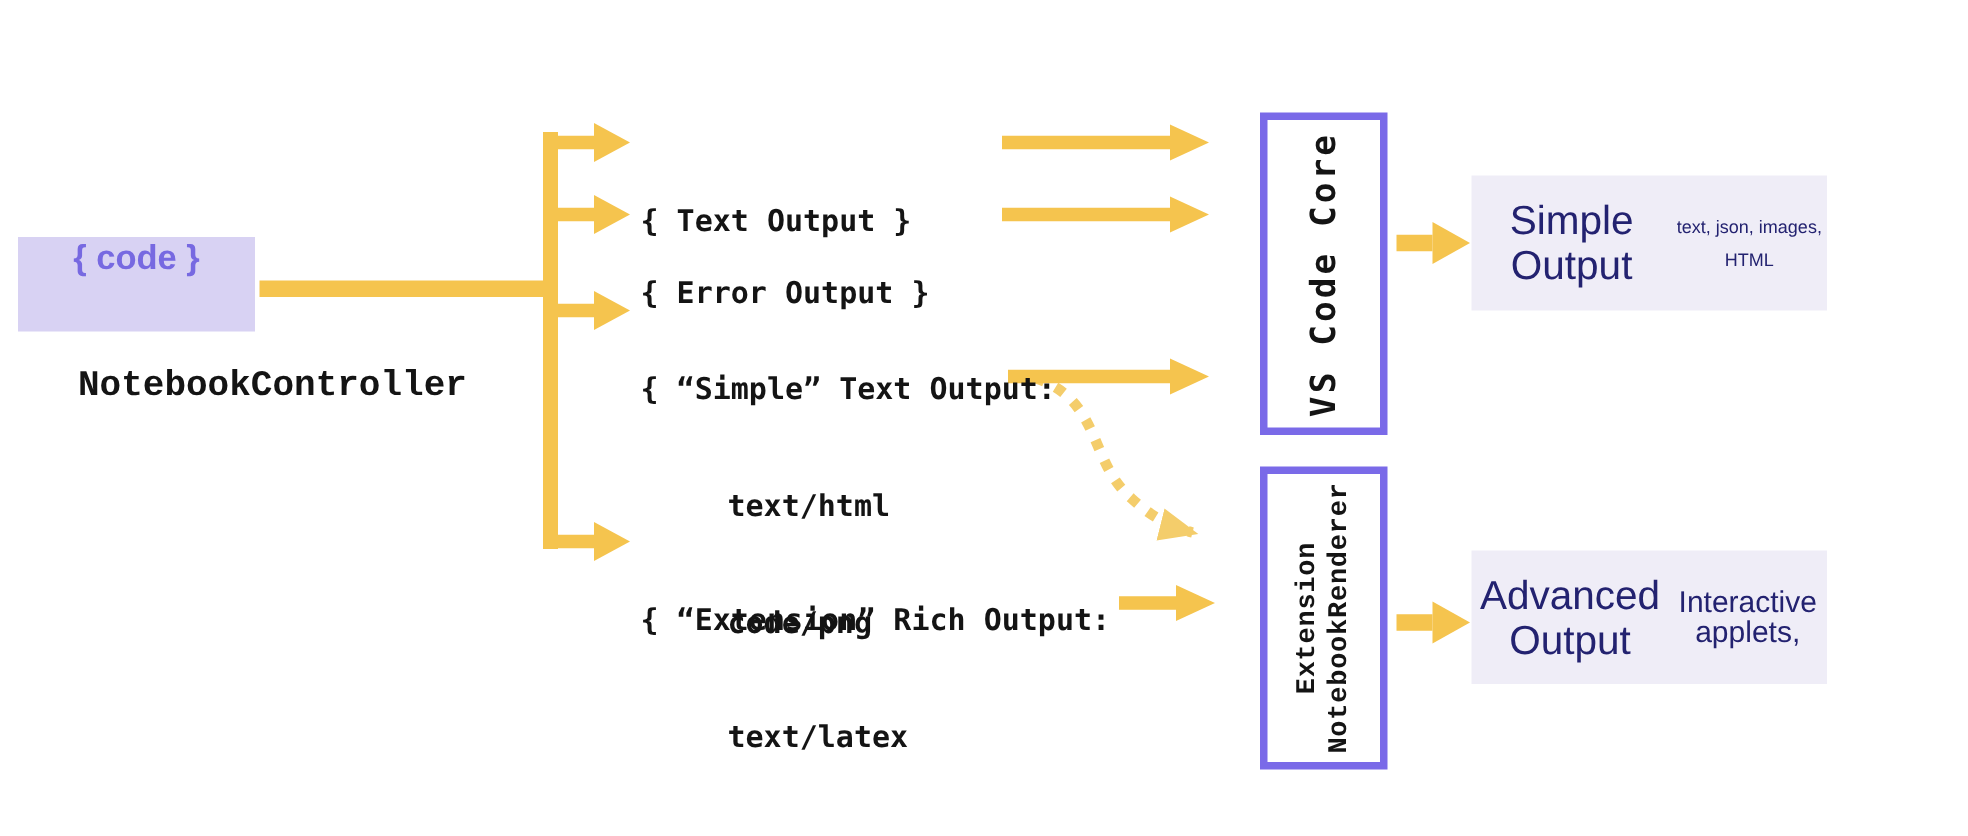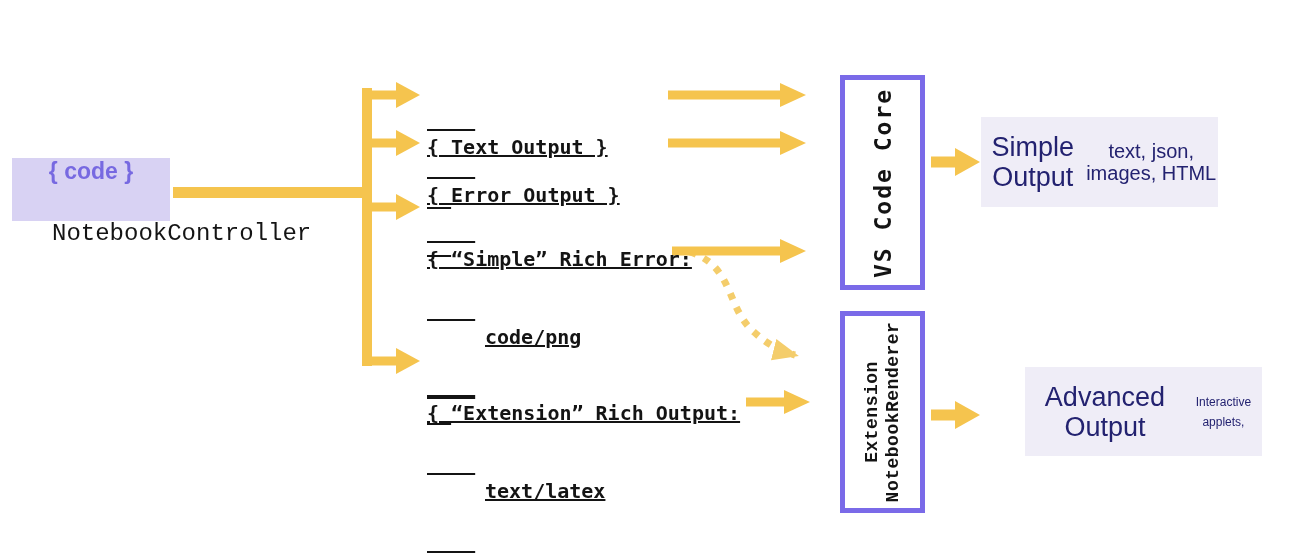--- a/index.html
+++ b/index.html
@@ -33,31 +33,31 @@
   .code-box{
     position:absolute;left:12px;top:158px;width:158px;height:63px;
     background:var(--code-bg,#D8D2F3);
     display:flex;justify-content:center;
   }
   .code-label{
     font-family:"Liberation Sans",sans-serif;
     font-size:23px;font-weight:bold;color:var(--code-text,#7769E1);
   }
   .controller-label{
-    position:absolute;left:52px;top:220px;
+    position:absolute;left:52px;top:244px;
     font-family:"Liberation Mono",monospace;
-    font-size:24px;font-weight:normal;color:var(--ink,#141414);
+    font-size:24px;font-weight:bold;color:var(--ink,#141414);
     white-space:nowrap;
   }
 
   .flow-block{
     position:absolute;left:427px;
     font-family:"DejaVu Sans Mono",monospace;
     font-size:20px;font-weight:bold;color:var(--ink,#141414);
-    line-height:26px;white-space:pre;text-decoration:underline;
+    line-height:26px;white-space:pre;
   }
   .flow-block .indent{padding-left:58px;}
   .fb-text{top:82px;}
   .fb-error{top:130px;}
   .fb-simple{top:194px;}
   .fb-advanced{top:348px;}
 
   .proc-box{
     position:absolute;left:840px;width:85px;
     box-sizing:border-box;
@@ -82,24 +82,24 @@
   }
 
   .result-card{
     position:absolute;left:981px;width:237px;
     background:var(--result-bg,#EFEDF7);
     color:var(--result-text,#232270);
     display:flex;flex-direction:row;align-items:center;justify-content:center;
     text-align:center;
   }
   .rc-simple{top:117px;height:90px;}
-  .rc-advanced{top:367px;height:89px;margin-left:44px;}
+  .rc-advanced{top:367px;height:89px;}
   .result-title{font-size:27px;line-height:30px;}
-  .result-sub{font-size:20px;line-height:22px;}
-  .result-sub-sm{font-size:12px;line-height:20px;}
+  .result-sub{font-size:12px;line-height:22px;}
+  .result-sub-sm{font-size:20px;line-height:20px;}
 </style>
 </head>
 <body>
 
 <div class="canvas">
 
   <svg class="connectors" viewBox="0 0 1312 557" xmlns="http://www.w3.org/2000/svg">
     <defs>
       <marker id="dotHead" markerUnits="userSpaceOnUse" markerWidth="28" markerHeight="24" refX="22" refY="11" orient="auto">
         <polygon class="c-dotted-head" points="0,0 26,11 0,22"></polygon>
@@ -164,21 +164,22 @@
 
   <div class="flow-block fb-text">
     <div>{ Text Output }</div>
   </div>
 
   <div class="flow-block fb-error">
     <div>{ Error Output }</div>
   </div>
 
   <div class="flow-block fb-simple">
-    <div>{ “Simple” Rich Error:</div>
+    <div>{ “Simple” Text Output:</div>
+    <div class="indent">text/html</div>
     <div class="indent">code/png</div>
     
   </div>
 
   <div class="flow-block fb-advanced">
     <div>{ “Extension” Rich Output:</div>
     <div class="indent">text/latex</div>
     
   </div>
 

